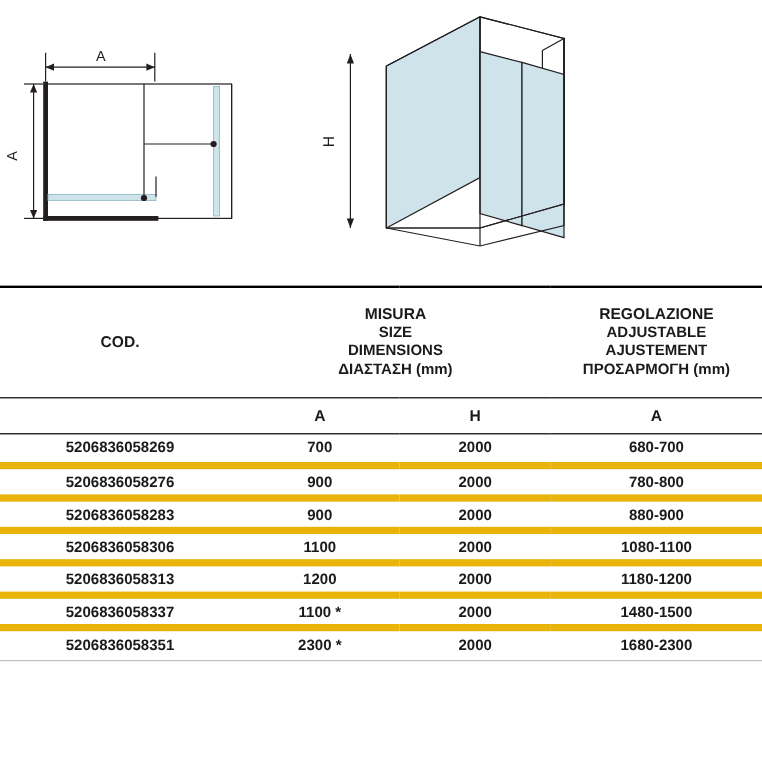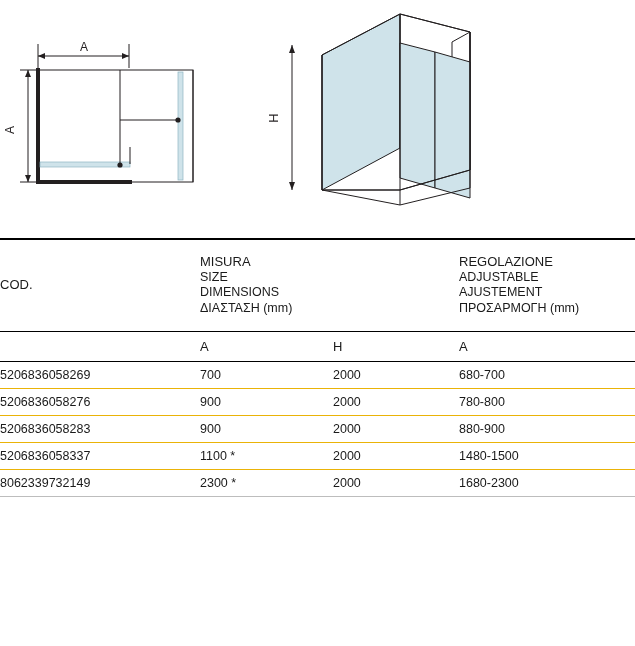--- a/index.html
+++ b/index.html
@@ -33,22 +33,22 @@
     width: 635px;
   }
   table.spec {
     width: 635px;
     border-collapse: collapse;
     table-layout: fixed;
   }
   table.spec td, table.spec th {
     padding: 0;
     margin: 0;
-    font-weight: normal;
-    text-align: left;
+    font-weight: bold;
+    text-align: center;
     vertical-align: middle;
   }
   .col-cod { width: 200px; }
   .col-a   { width: 133px; }
   .col-h   { width: 126px; }
   .col-reg { width: 176px; }
 
   .hdr-row td {
     height: 92px;
     font-size: 12.5px;
@@ -63,21 +63,21 @@
   .sub-row td {
     height: 30px;
     font-size: 13px;
     border-bottom: 1px solid #000;
     font-weight: bold;
   }
 
   tbody tr.data-row td {
     height: 27px;
     font-size: 12.5px;
-    border-bottom: 1px solid #eab308;
+    border-bottom: 6px solid #eab308;
   }
   tbody tr.data-row:last-child td {
     border-bottom: 1px solid #bdbdbd;
   }
   td.cod { text-align: center; }
 </style>
 </head>
 <body>
 
 <div class="diagrams">
@@ -201,26 +201,38 @@
         <td>2000</td>
         <td>780-800</td>
       </tr>
       <tr class="data-row">
         <td class="cod">5206836058283</td>
         <td>900</td>
         <td>2000</td>
         <td>880-900</td>
       </tr>
       <tr class="data-row">
+        <td class="cod">5206836058306</td>
+        <td>1100</td>
+        <td>2000</td>
+        <td>1080-1100</td>
+      </tr>
+      <tr class="data-row">
+        <td class="cod">5206836058313</td>
+        <td>1200</td>
+        <td>2000</td>
+        <td>1180-1200</td>
+      </tr>
+      <tr class="data-row">
         <td class="cod">5206836058337</td>
         <td>1100 *</td>
         <td>2000</td>
         <td>1480-1500</td>
       </tr>
       <tr class="data-row">
-        <td class="cod">8062339732149</td>
+        <td class="cod">5206836058351</td>
         <td>2300 *</td>
         <td>2000</td>
         <td>1680-2300</td>
       </tr>
     </tbody>
   </table>
 </div>
 
 </body></html>

